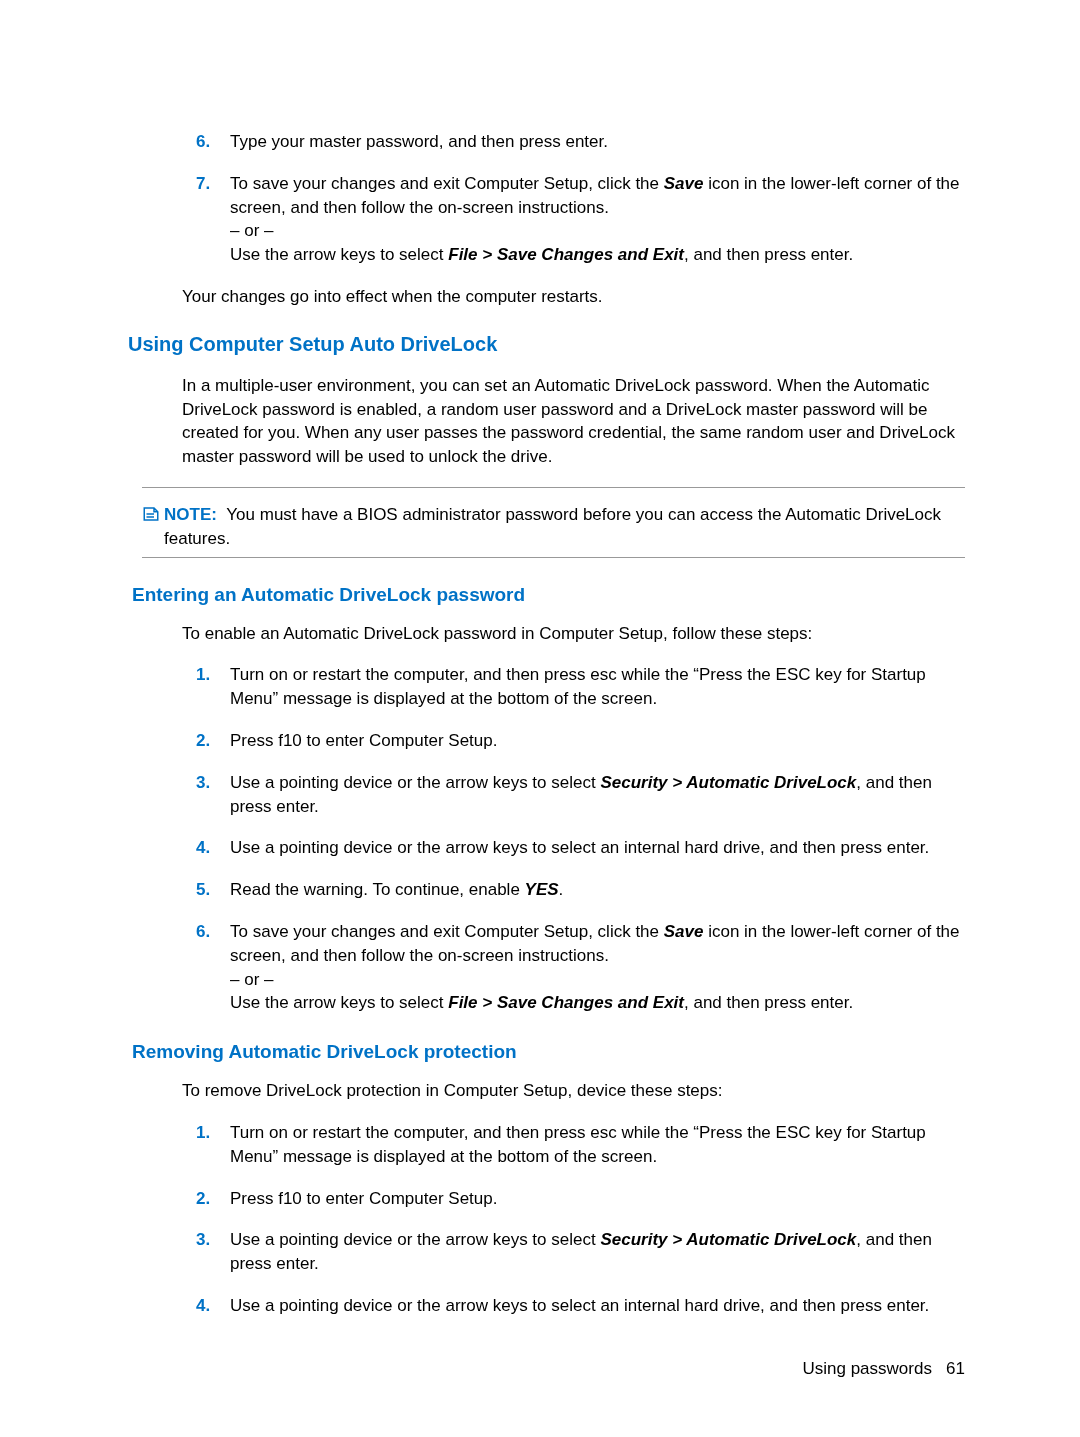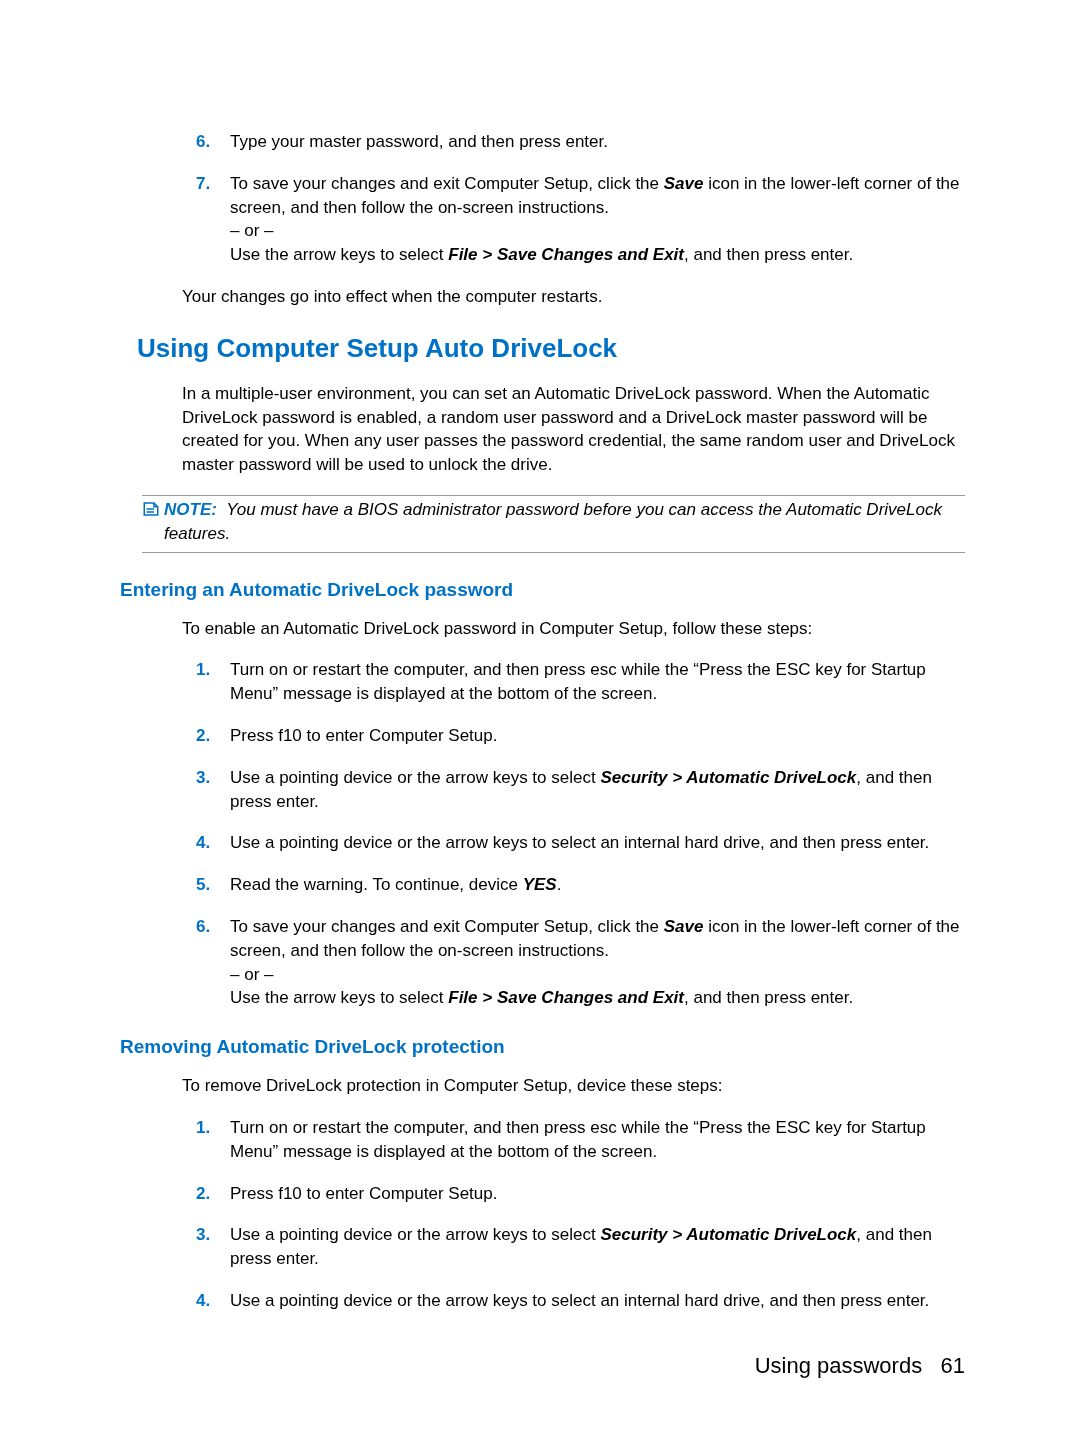--- a/index.html
+++ b/index.html
@@ -36,53 +36,52 @@
   .key { color: #000000; }
   .sub { }
   .para-0 {
     margin-left: 62px;
     font-size: 17px;
     line-height: 1.4;
     margin-bottom: 18px;
   }
   h2.section {
     color: #0072c6;
-    font-size: 26px;
+    font-size: 20px;
     font-weight: bold;
-    margin: 24px 0 18px 17px;
+    margin: 24px 0 18px 8px;
   }
   h3.subsection {
     color: #0072c6;
     font-size: 19px;
     font-weight: bold;
-    margin: 26px 0 16px 0;
+    margin: 26px 0 16px 12px;
   }
   .note-box {
     border-top: 1px solid #999;
     border-bottom: 1px solid #999;
-    padding: 2px 0 6px 0;
+    padding: 15px 0 6px 0;
     margin-left: 22px;
     font-size: 17px;
     line-height: 1.4;
     display: flex;
-    font-style: italic;
   }
   .note-icon {
     width: 18px;
     flex-shrink: 0;
     margin-right: 4px;
     margin-top: 2px;
   }
   .note-text { flex: 1; }
   .note-label { color: #0072c6; font-weight: bold; }
   .footer {
     position: absolute;
     bottom: 58px;
     right: 115px;
-    font-size: 22px;
+    font-size: 17px;
   }
   b { font-weight: bold; font-style: italic; }
 </style>
 </head>
 <body>
 
 <div class="page">
 
   <div class="ol-item indent-1">
     <div class="ol-num">6.</div>
@@ -146,21 +145,21 @@
   <div class="ol-item indent-1">
     <div class="ol-num">4.</div>
     <div class="ol-body">
       <span>Use a pointing device or the arrow keys to select an internal hard drive, and then press </span><span class="key">enter</span><span>.</span>
     </div>
   </div>
 
   <div class="ol-item indent-1">
     <div class="ol-num">5.</div>
     <div class="ol-body">
-      <span>Read the warning. To continue, device </span><b>YES</b><span>.</span>
+      <span>Read the warning. To continue, enable </span><b>YES</b><span>.</span>
     </div>
   </div>
 
   <div class="ol-item indent-1">
     <div class="ol-num">6.</div>
     <div class="ol-body">
       <span>To save your changes and exit Computer Setup, click the </span><b>Save</b><span> icon in the lower-left corner of the screen, and then follow the on-screen instructions.</span>
       <div class="sub">– or –</div>
       <div class="sub">
         <span>Use the arrow keys to select </span><b>File &gt; Save Changes and Exit</b><span>, and then press </span><span class="key">enter</span><span>.</span>

